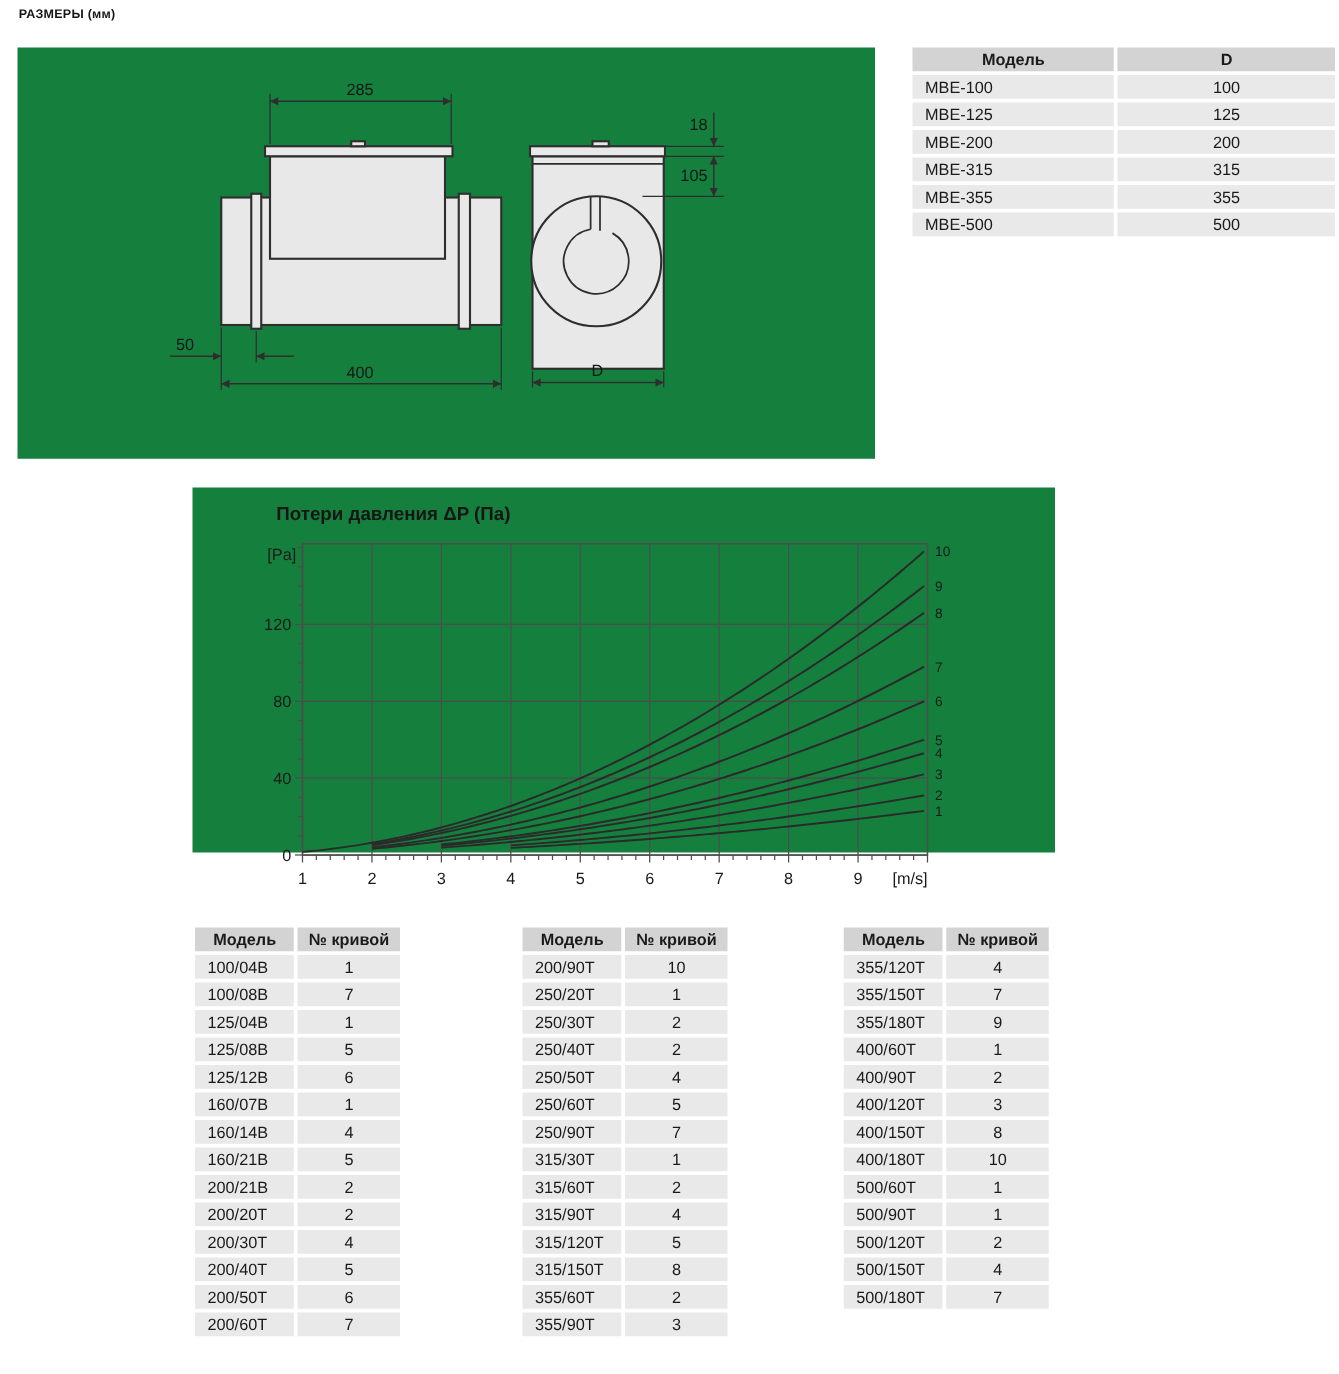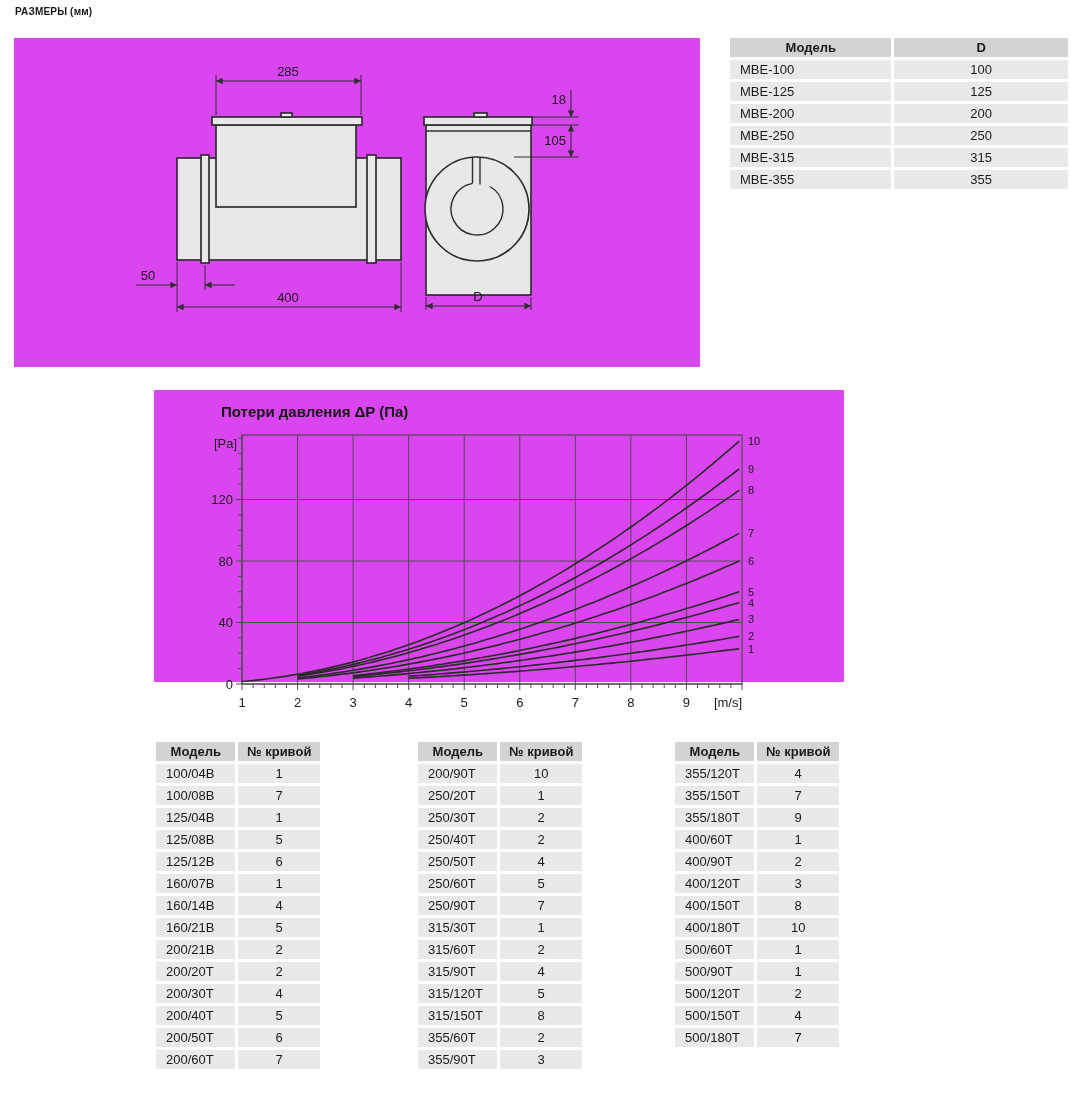--- a/index.html
+++ b/index.html
@@ -5,21 +5,21 @@
   html,body{margin:0;padding:0;background:#ffffff;}
   body{
     position:relative;width:1071px;height:1099px;overflow:hidden;
     font-family:"Liberation Sans",sans-serif;color:#1a1a1a;
     -webkit-font-smoothing:antialiased;
   }
   .page-title{
     position:absolute;left:15px;top:6px;font-size:10px;font-weight:bold;
     letter-spacing:.2px;color:#161616;
   }
-  .panel{position:absolute;background:#d946ef;}
+  .panel{position:absolute;background:#15803d;}
   #dims-panel{left:14px;top:38px;width:686px;height:329px;}
   #chart-panel{left:154px;top:390px;width:690px;height:292px;}
   .chart-title{
     position:absolute;left:67px;top:13px;font-size:15px;font-weight:bold;color:#161616;
   }
   
   table{table-layout:fixed;border-collapse:separate;border-spacing:3px;
         font-size:13px;color:#1a1a1a;position:absolute;}
   th{background:#d3d3d3;font-weight:bold;text-align:center;height:19px;padding:0 6px;
      line-height:19px;overflow:hidden;white-space:nowrap;}
@@ -142,30 +142,30 @@
       </tr>
       <tr>
         <td>MBE-125</td>
         <td>125</td>
       </tr>
       <tr>
         <td>MBE-200</td>
         <td>200</td>
       </tr>
       <tr>
-        <td>MBE-250</td>
-        <td>250</td>
-      </tr>
-      <tr>
         <td>MBE-315</td>
         <td>315</td>
       </tr>
       <tr>
         <td>MBE-355</td>
         <td>355</td>
+      </tr>
+      <tr>
+        <td>MBE-500</td>
+        <td>500</td>
       </tr>
     </tbody>
   </table>
 
 <div class="panel" id="chart-panel">
   <div class="chart-title">Потери давления ΔP (Па)</div>
   <svg id="pressure-chart-svg" width="690" height="330" viewBox="0 0 690 330" xmlns="http://www.w3.org/2000/svg">
       <line x1="88" y1="45" x2="88" y2="294" class="grid"></line>
       <line x1="143.55555555555554" y1="45" x2="143.55555555555554" y2="294" class="grid"></line>
       <line x1="199.1111111111111" y1="45" x2="199.1111111111111" y2="294" class="grid"></line>

